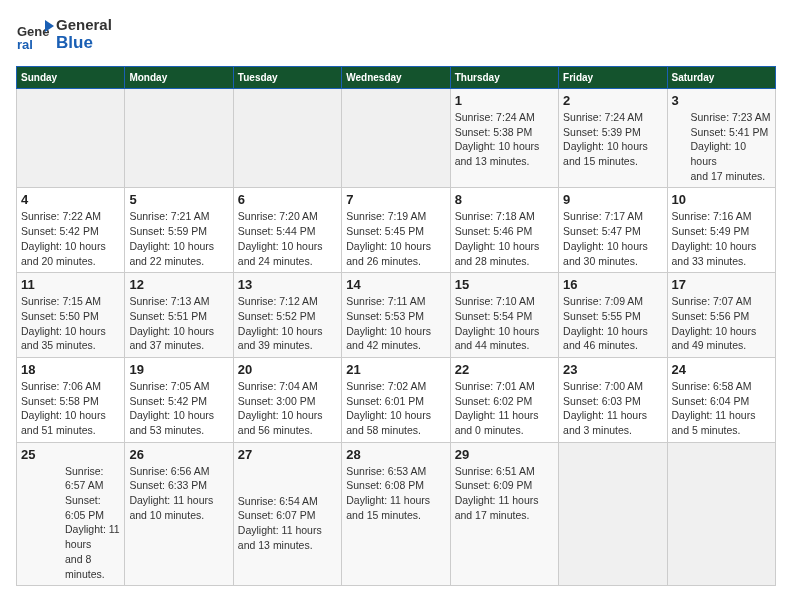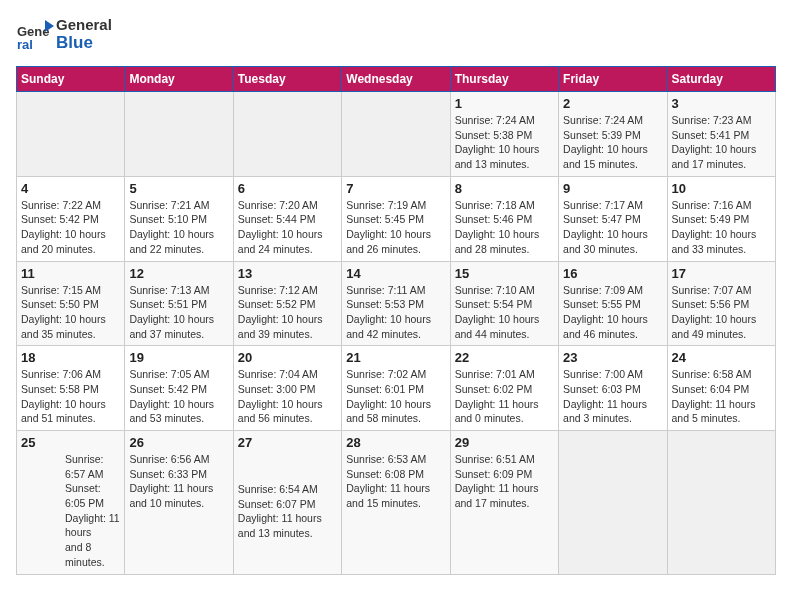--- a/index.html
+++ b/index.html
@@ -31,25 +31,25 @@
     .subtitle {
       font-size: 16px;
       color: #444;
     }
     table {
       width: 100%;
       border-collapse: collapse;
       font-size: 11px;
     }
     thead tr th {
-      background: #be185d;
+      background: #14532d;
       color: #fff;
       padding: 5px 4px;
       text-align: left;
-      font-size: 12px;
+      font-size: 10px;
       font-weight: bold;
       border: 1px solid #1a5fb4;
     }
     tbody tr td {
       border: 1px solid #ccc;
       vertical-align: top;
       padding: 4px 4px;
       min-height: 80px;
       width: calc(100% / 7);
     }
@@ -120,38 +120,38 @@
         </td>
         <td>
           <div class="day-num">2</div>
           <div class="day-info" style="white-space: pre-line;">Sunrise: 7:24 AM
 Sunset: 5:39 PM
 Daylight: 10 hours
 and 15 minutes.</div>
         </td>
         <td>
           <div class="day-num">3</div>
-          <div class="day-info" style="white-space: pre-line;">Sunrise: 7:23 AM
+          <div class="day-info" style="white-space: pre-line; margin-left: 19px;">Sunrise: 7:23 AM
 Sunset: 5:41 PM
 Daylight: 10 hours
 and 17 minutes.</div>
         </td>
       </tr>
       <tr>
         <td>
           <div class="day-num">4</div>
           <div class="day-info" style="white-space: pre-line;">Sunrise: 7:22 AM
 Sunset: 5:42 PM
 Daylight: 10 hours
 and 20 minutes.</div>
         </td>
         <td>
           <div class="day-num">5</div>
           <div class="day-info" style="white-space: pre-line;">Sunrise: 7:21 AM
-Sunset: 5:10 PM
+Sunset: 5:59 PM
 Daylight: 10 hours
 and 22 minutes.</div>
         </td>
         <td>
           <div class="day-num">6</div>
           <div class="day-info" style="white-space: pre-line;">Sunrise: 7:20 AM
 Sunset: 5:44 PM
 Daylight: 10 hours
 and 24 minutes.</div>
         </td>

